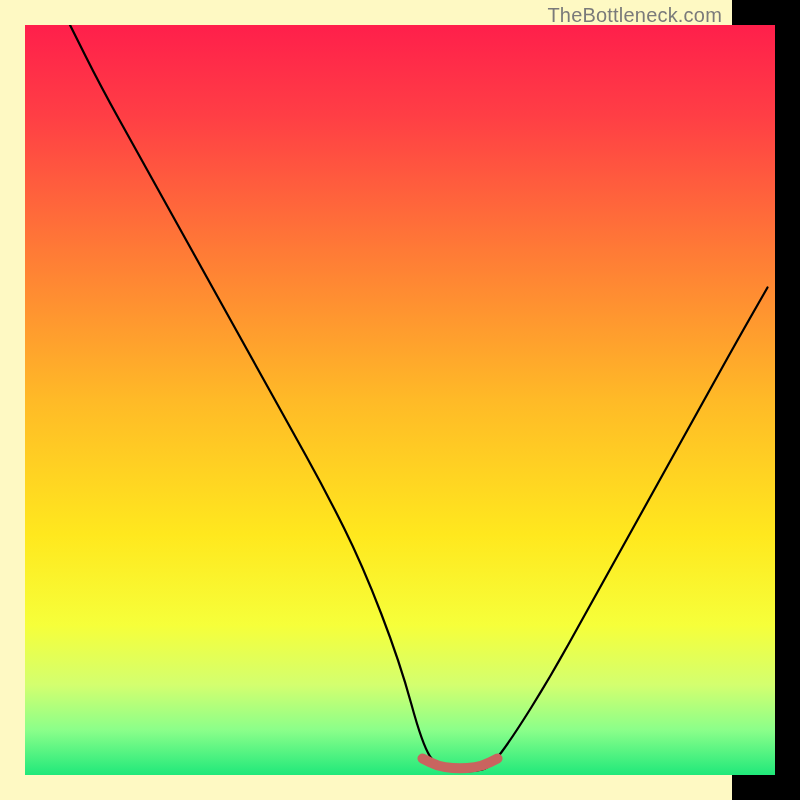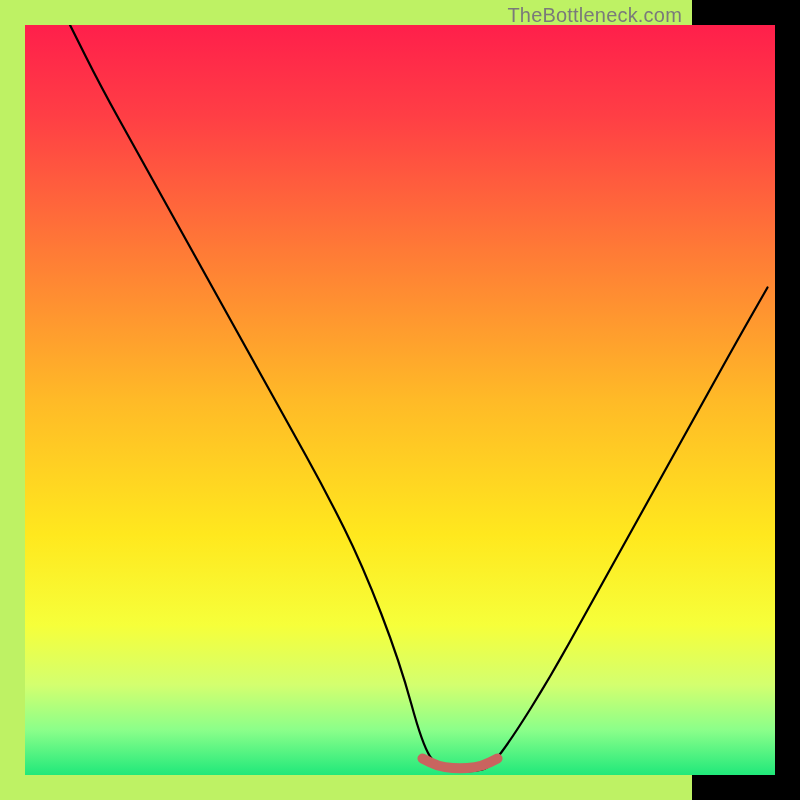--- a/index.html
+++ b/index.html
@@ -8,21 +8,22 @@
     width: 800px;
     height: 800px;
     background: #000;
     overflow: hidden;
     font-family: Arial, Helvetica, sans-serif;
   }
   .stage {
     position: relative;
     width: 692px;
     height: 800px;
-    background: #bef264;
+    background: #fef9c3;
+    padding-left: 40px;
   }
   .watermark {
     position: absolute;
     top: 4px;
     right: 10px;
     color: #7a7a7a;
     font-size: 20px;
     font-weight: 500;
     letter-spacing: 0.2px;
     z-index: 5;

